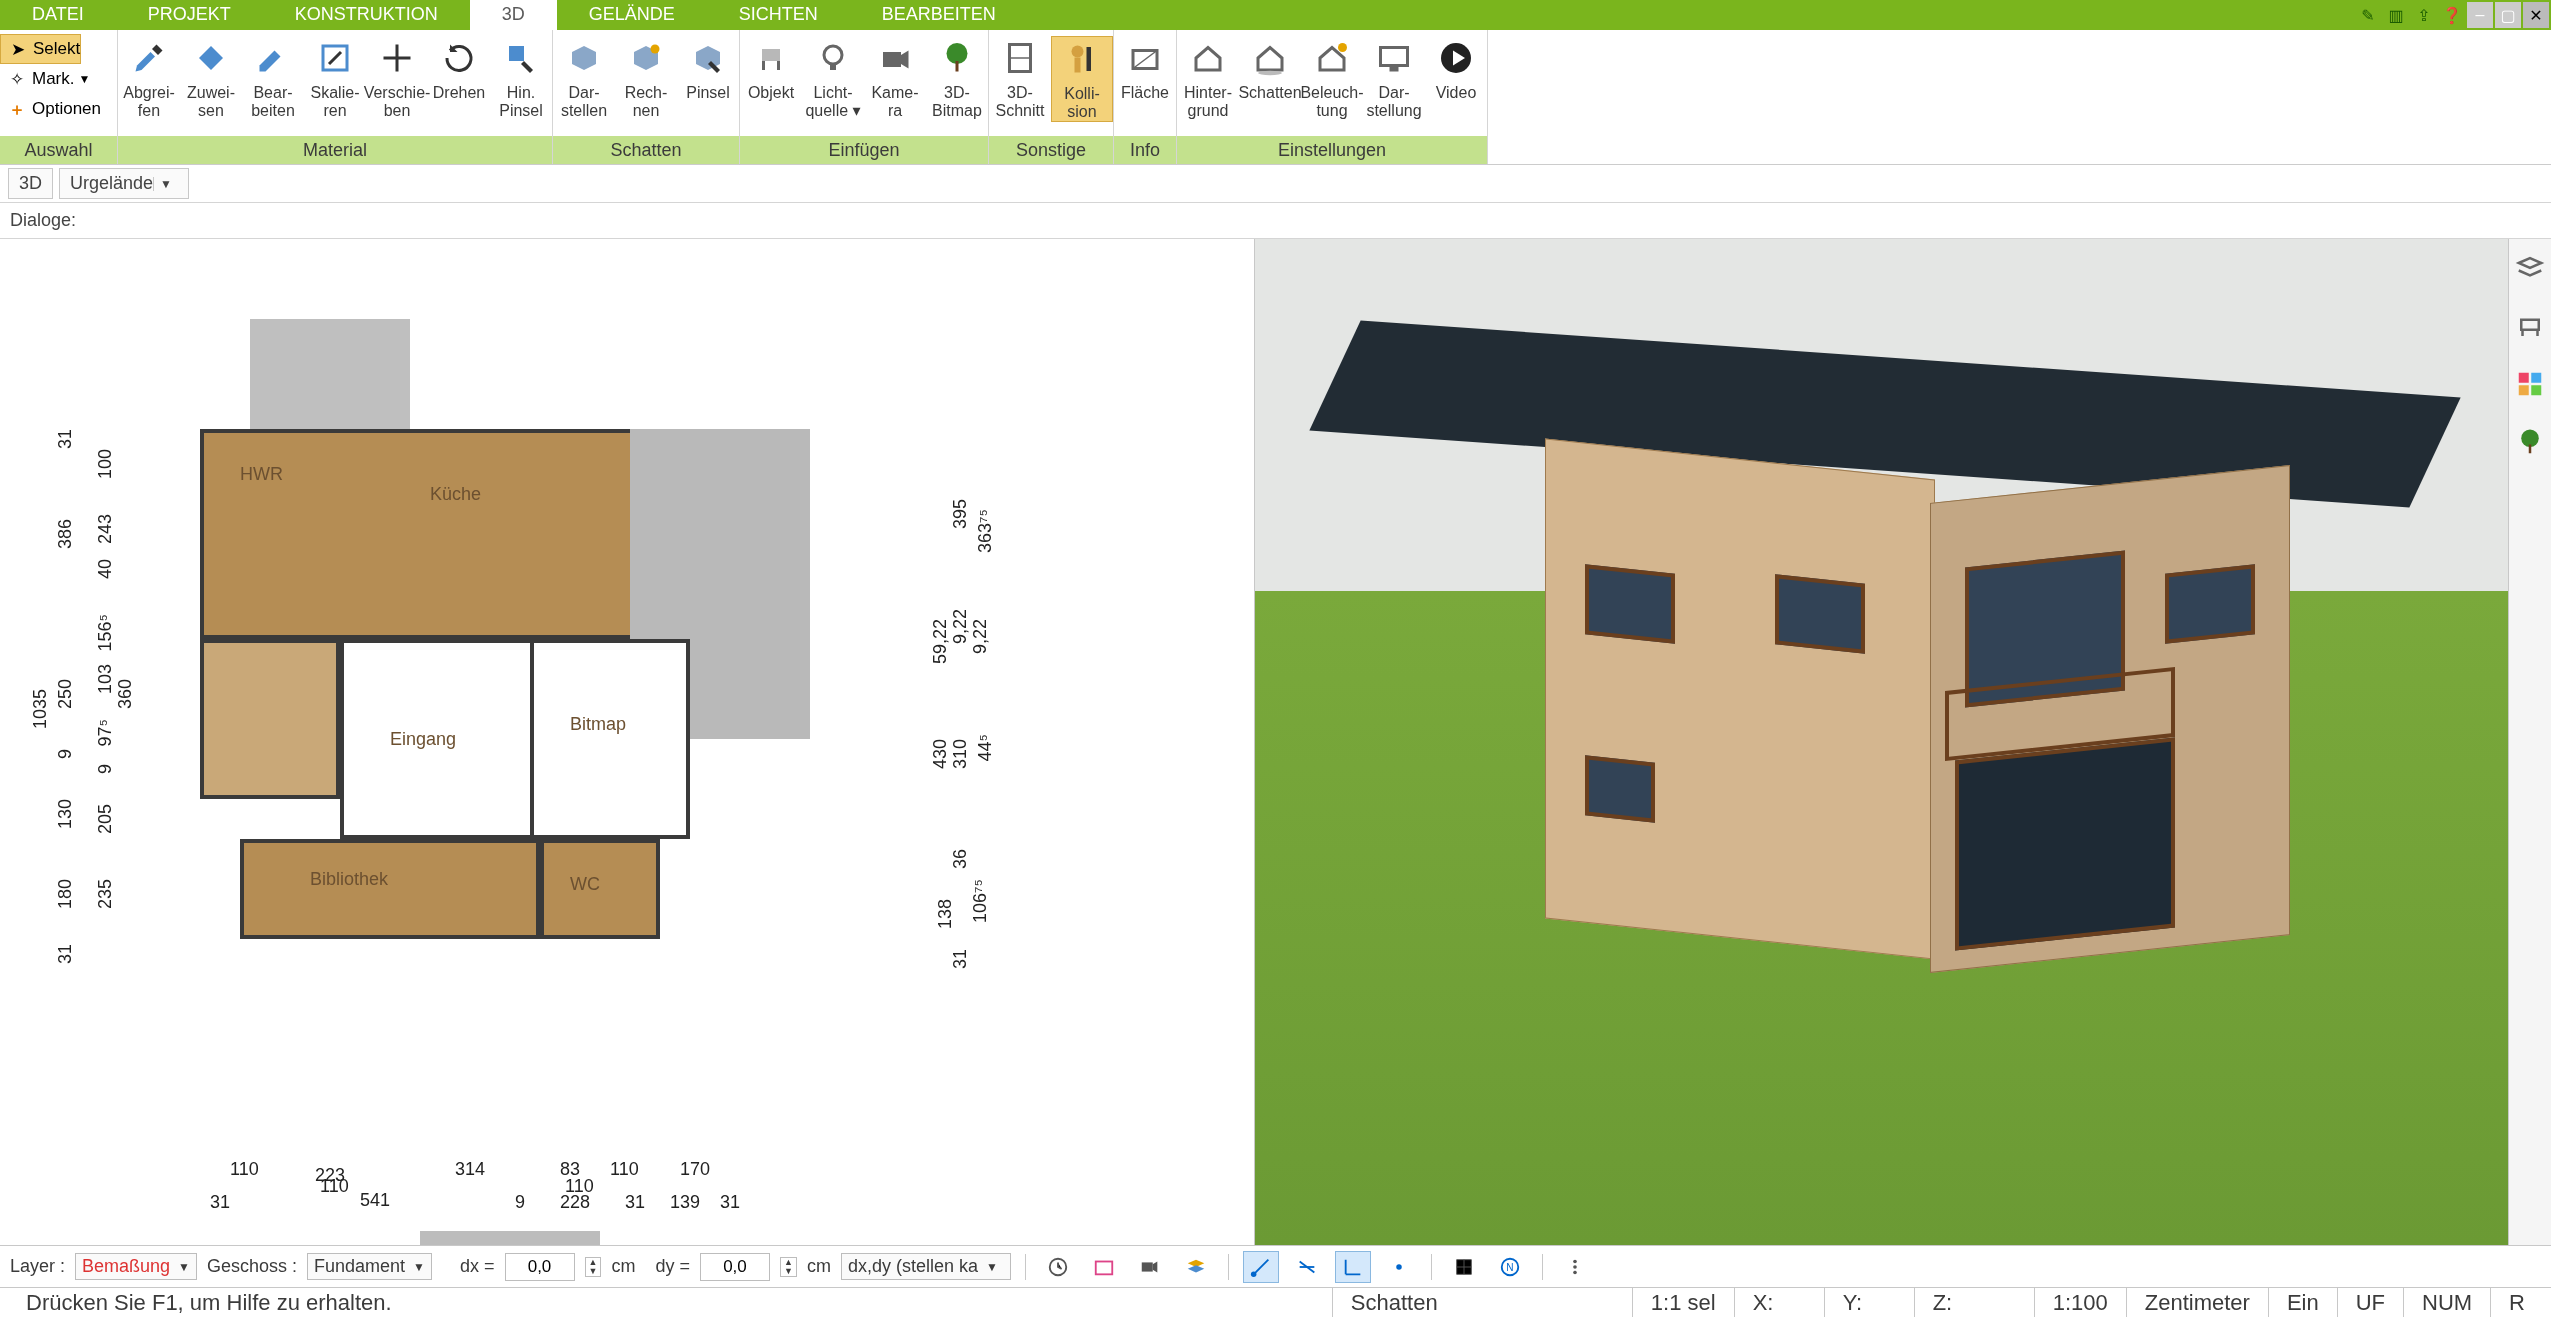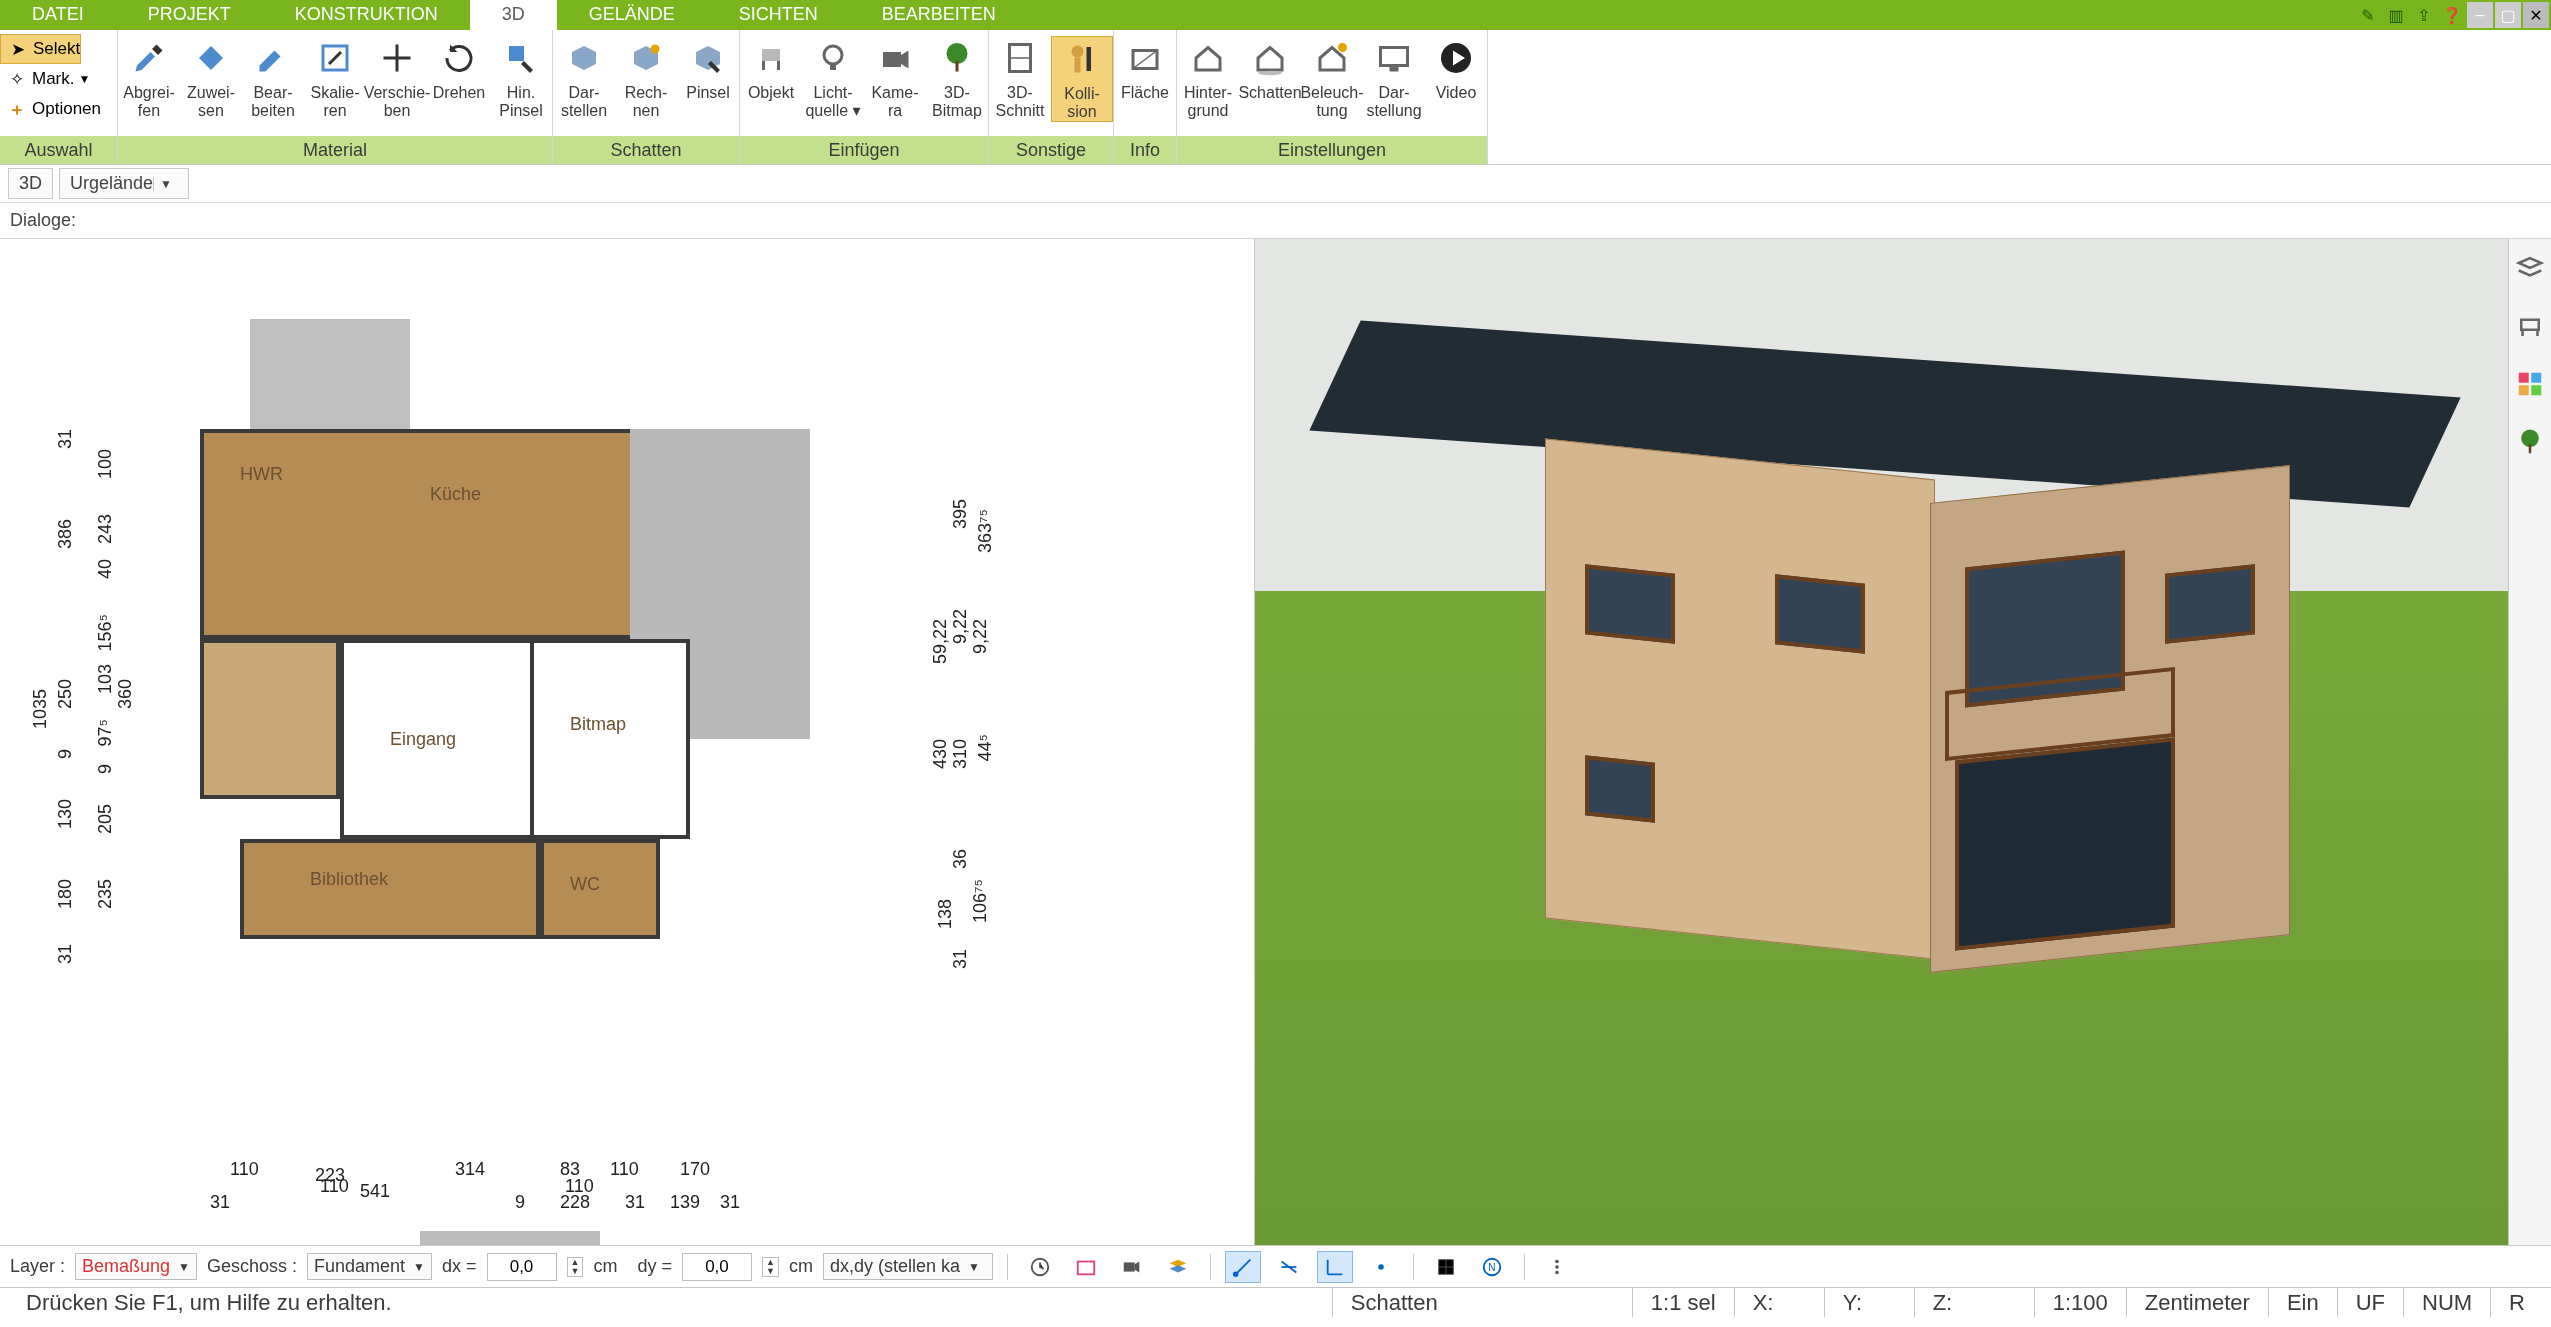--- a/index.html
+++ b/index.html
@@ -424,21 +424,21 @@
 
       <div class="dim" style="bottom:35px;left:160px">110</div>
       <div class="dim" style="bottom:29px;left:245px">223</div>
       <div class="dim" style="bottom:35px;left:385px">314</div>
       <div class="dim" style="bottom:35px;left:490px">83</div>
       <div class="dim" style="bottom:35px;left:540px">110</div>
       <div class="dim" style="bottom:35px;left:610px">170</div>
       <div class="dim" style="bottom:18px;left:250px">110</div>
       <div class="dim" style="bottom:18px;left:495px">110</div>
       <div class="dim" style="bottom:2px;left:140px">31</div>
-      <div class="dim" style="bottom:13px;left:290px">541</div>
+      <div class="dim" style="bottom:4px;left:290px">541</div>
       <div class="dim" style="bottom:2px;left:445px">9</div>
       <div class="dim" style="bottom:2px;left:490px">228</div>
       <div class="dim" style="bottom:2px;left:555px">31</div>
       <div class="dim" style="bottom:2px;left:600px">139</div>
       <div class="dim" style="bottom:2px;left:650px">31</div>
     </div>
 
     <div style="position:absolute;bottom:0;left:420px;width:180px;height:14px;background:#bcbcbc"></div>
   </div>
 
@@ -488,21 +488,21 @@
   <span>Layer :</span>
   <div class="combo">
     <span style="color:#d33">Bemaßung</span>
     <span class="arrow">▼</span>
   </div>
   <span>Geschoss :</span>
   <div class="combo">
     <span>Fundament</span>
     <span class="arrow">▼</span>
   </div>
-  <span style="">dx =</span>
+  <span style="margin-left:18px">dx =</span>
   <input class="num" value="0,0" style="">
   <div class="spin">
       <span>▲</span>
       <span>▼</span>
     </div>
   <span>cm</span>
   <span style="margin-left:10px">dy =</span>
   <input class="num" value="0,0" style="">
   <div class="spin">
       <span>▲</span>

